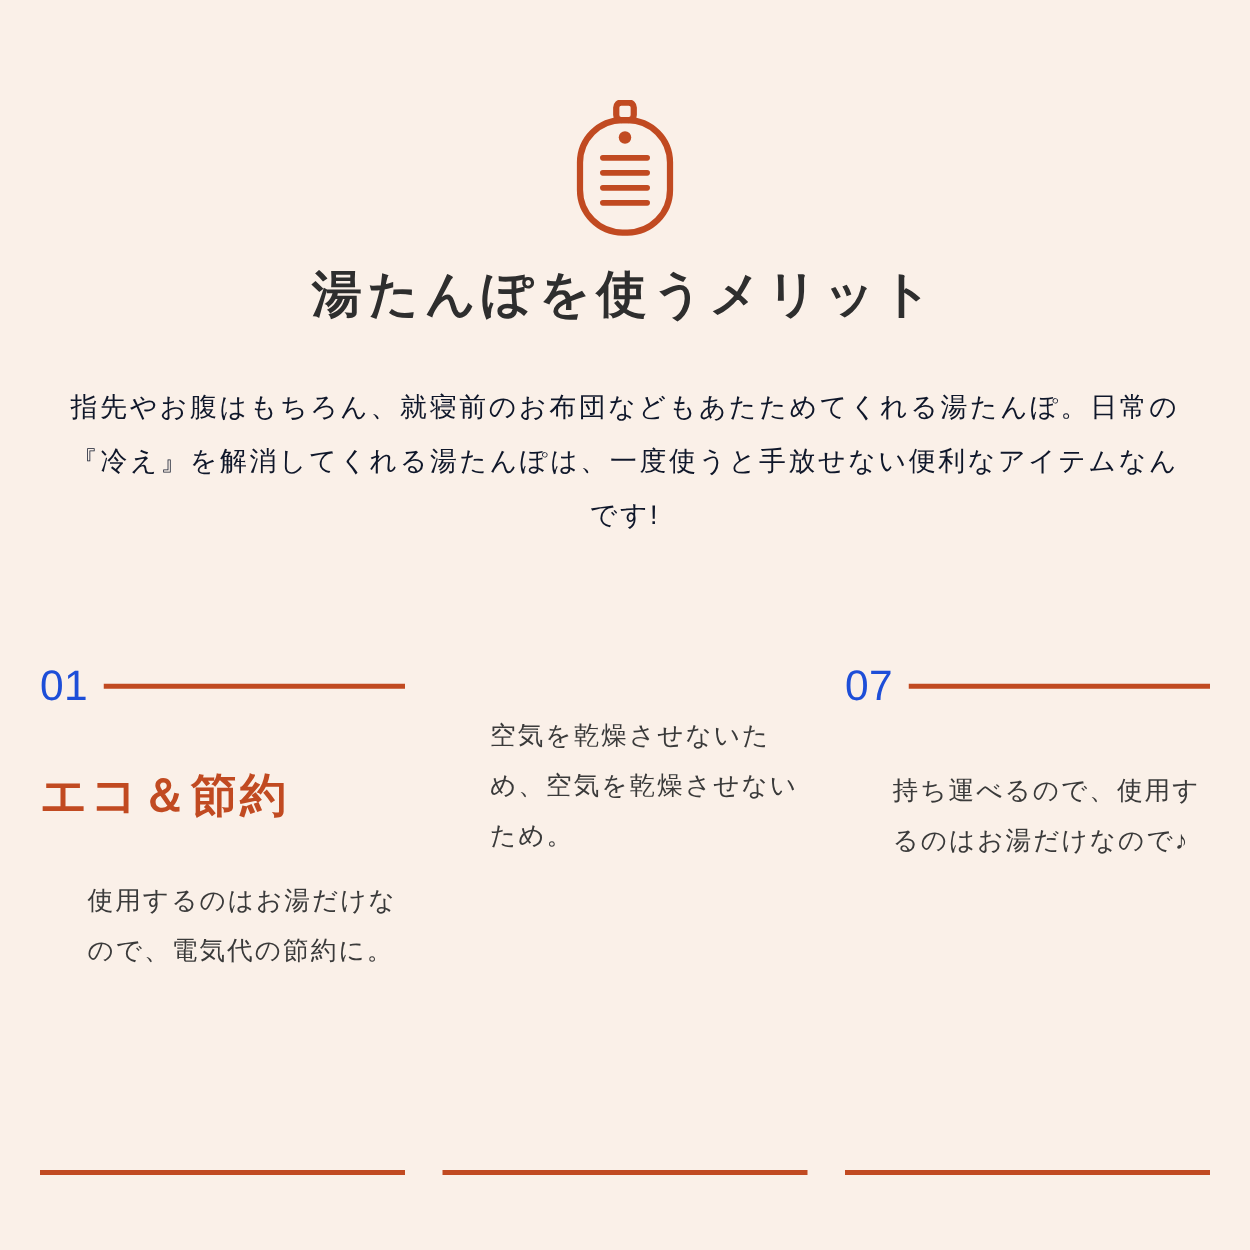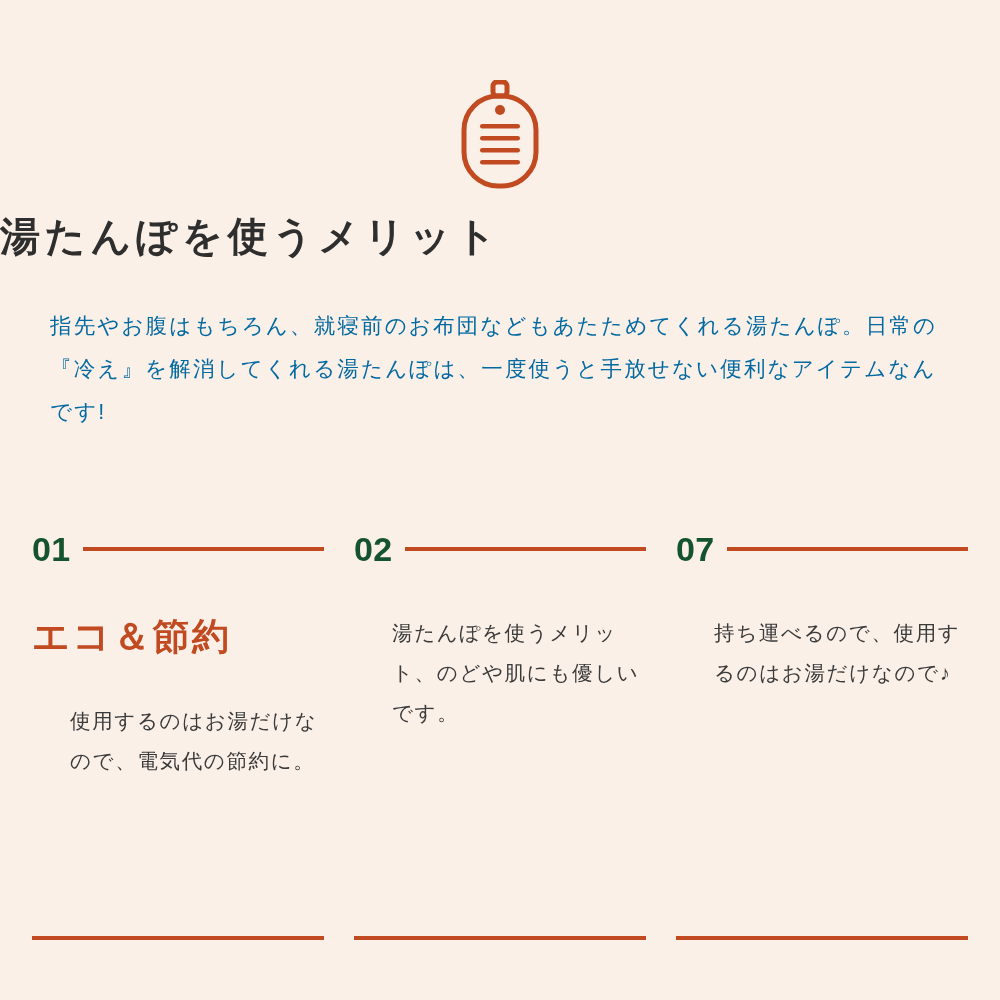--- a/index.html
+++ b/index.html
@@ -34,38 +34,39 @@
   .bottle-icon {
     display: block;
   }
 
   
   .heading {
     position: absolute;
     top: 208px;
     left: 0;
     width: 1000px;
+    text-align: center;
     font-size: 40px;
     font-weight: bold;
     letter-spacing: 0.12em;
     color: #2e2e2e;
     line-height: 1.4;
   }
 
   
   .lead {
     position: absolute;
     top: 305px;
     left: 50px;
     width: 900px;
-    text-align: left;
+    text-align: center;
     font-size: 21.5px;
     letter-spacing: 0.10em;
     line-height: 2.0;
-    color: #0369a1;
+    color: #0f172a;
   }
 
   
   .columns {
     position: absolute;
     top: 527px;
     left: 32px;
     width: 936px;
     display: flex;
     justify-content: space-between;
@@ -74,22 +75,22 @@
     width: 292px;
     position: relative;
   }
   .num-row {
     display: flex;
     align-items: center;
     height: 44px;
   }
   .num {
     font-size: 34px;
-    font-weight: bold;
-    color: #14532d;
+    font-weight: normal;
+    color: #1d4ed8;
     letter-spacing: 0.01em;
     line-height: 1;
   }
   .num-rule {
     flex: 1;
     height: 4px;
     background: #c14a21;
     margin-left: 12px;
   }
   .col-title {
@@ -153,25 +154,21 @@
     <div class="col">
       <div class="num-row">
         <span class="num">01</span>
         <span class="num-rule"></span>
       </div>
       <div class="col-title">エコ＆節約</div>
       <div class="col-body">使用するのはお湯だけなので、電気代の節約に。</div>
     </div>
 
     <div class="col">
-      <div class="num-row">
-        <span class="num">02</span>
-        <span class="num-rule"></span>
-      </div>
-      <div class="col-body">湯たんぽを使うメリット、のどや肌にも優しいです。</div>
+      <div class="col-body">空気を乾燥させないため、空気を乾燥させないため。</div>
     </div>
 
     <div class="col">
       <div class="num-row">
         <span class="num">07</span>
         <span class="num-rule"></span>
       </div>
       <div class="col-body">持ち運べるので、使用するのはお湯だけなので♪</div>
     </div>
 

